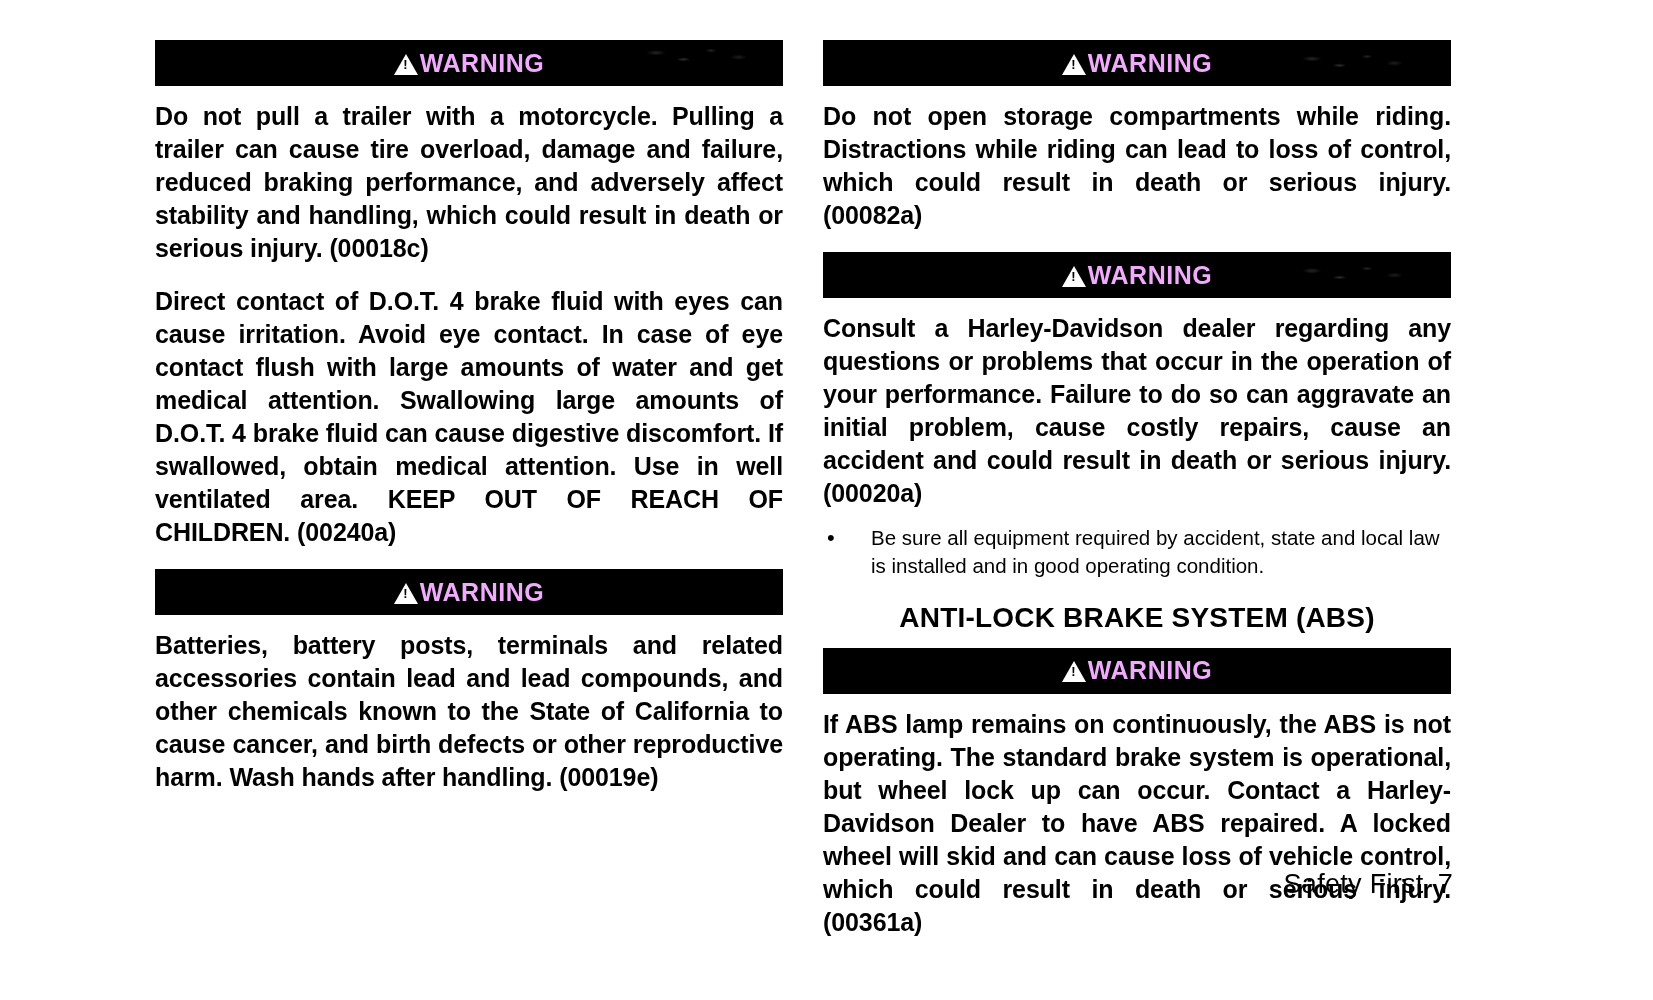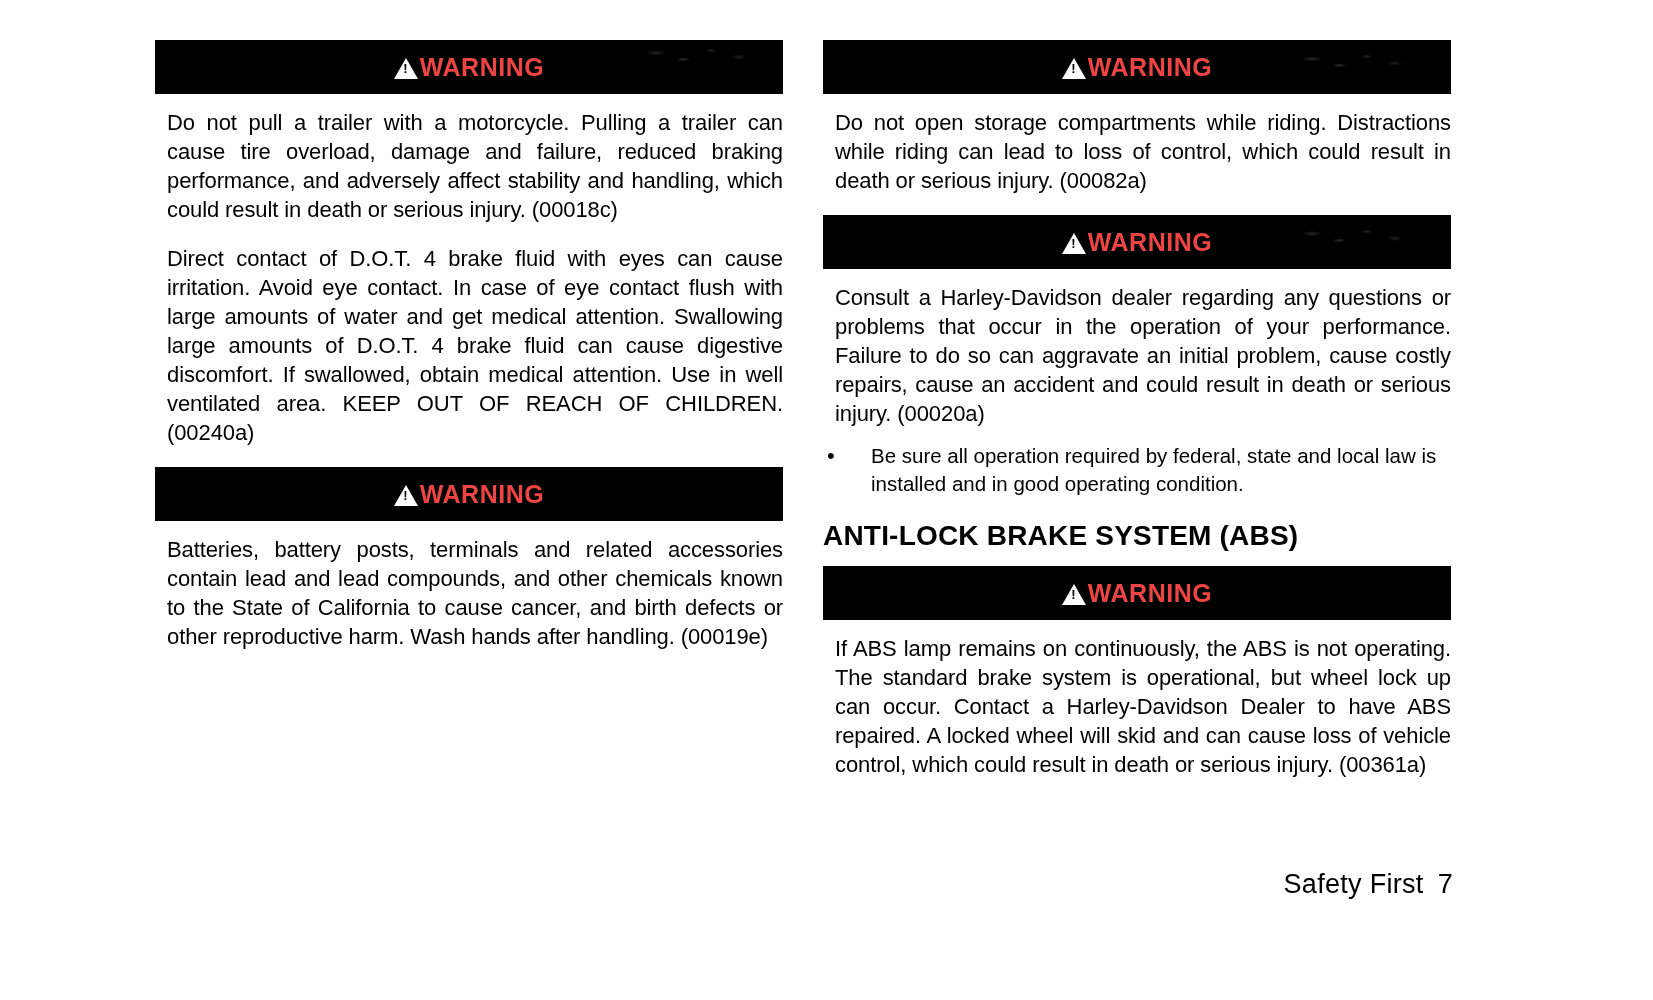--- a/index.html
+++ b/index.html
@@ -24,22 +24,22 @@
   .column {
     position: absolute;
     top: 40px;
     width: 628px;
   }
   .col-left { left: 155px; }
   .col-right { left: 823px; }
 
   .banner {
     background: #000000;
-    color: #ef4444;
-    height: 54px;
+    color: #f0abfc;
+    height: 46px;
     display: flex;
     align-items: center;
     justify-content: center;
     position: relative;
   }
   .banner-label {
     font-size: 25px;
     font-weight: bold;
     letter-spacing: 0.5px;
     line-height: 1;
@@ -77,25 +77,25 @@
       radial-gradient(ellipse 14px 4px at 10% 40%, #555 0%, transparent 70%),
       radial-gradient(ellipse 10px 3px at 35% 70%, #666 0%, transparent 70%),
       radial-gradient(ellipse 8px 3px at 60% 30%, #555 0%, transparent 70%),
       radial-gradient(ellipse 12px 4px at 85% 60%, #444 0%, transparent 70%);
     pointer-events: none;
   }
   .smudge-r { right: 28px; }
   .smudge-c { right: 40px; top: 10px; }
 
   .body-text {
-    font-size: 22px;
-    font-weight: normal;
+    font-size: 25px;
+    font-weight: bold;
     line-height: 1.32;
     text-align: justify;
-    margin: 14px 0 0 12px;
+    margin: 14px 0 0 0;
     letter-spacing: -0.1px;
   }
   .block { margin-bottom: 20px; }
   .block-tight { margin-bottom: 14px; }
 
   .bullet-row {
     display: flex;
     margin-top: 14px;
     padding-left: 4px;
   }
@@ -111,20 +111,21 @@
     font-weight: normal;
     line-height: 1.36;
     flex: 1;
   }
 
   .section-heading {
     font-size: 28px;
     font-weight: bold;
     letter-spacing: 0.2px;
     margin: 22px 0 14px 0;
+    text-align: center;
   }
 
   .footer {
     position: absolute;
     right: 200px;
     bottom: 100px;
     font-size: 27px;
     letter-spacing: 0.3px;
   }
   .footer .pgnum { margin-left: 14px; font-weight: normal; }
@@ -180,21 +181,21 @@
       <div class="banner">
         <span class="banner-label">
           <span class="tri"></span>
           <span>WARNING</span>
         </span>
         <span class="smudge smudge-c"></span>
       </div>
       <p class="body-text">Consult a Harley-Davidson dealer regarding any questions or problems that occur in the operation of your performance. Failure to do so can aggravate an initial problem, cause costly repairs, cause an accident and could result in death or serious injury. (00020a)</p>
       <div class="bullet-row">
         <span class="bullet-dot">•</span>
-        <span class="bullet-text">Be sure all operation required by federal, state and local law is installed and in good operating condition.</span>
+        <span class="bullet-text">Be sure all equipment required by accident, state and local law is installed and in good operating condition.</span>
       </div>
     </div>
 
     <h2 class="section-heading">ANTI-LOCK BRAKE SYSTEM (ABS)</h2>
 
     <div class="block">
       <div class="banner">
         <span class="banner-label">
           <span class="tri"></span>
           <span>WARNING</span>

